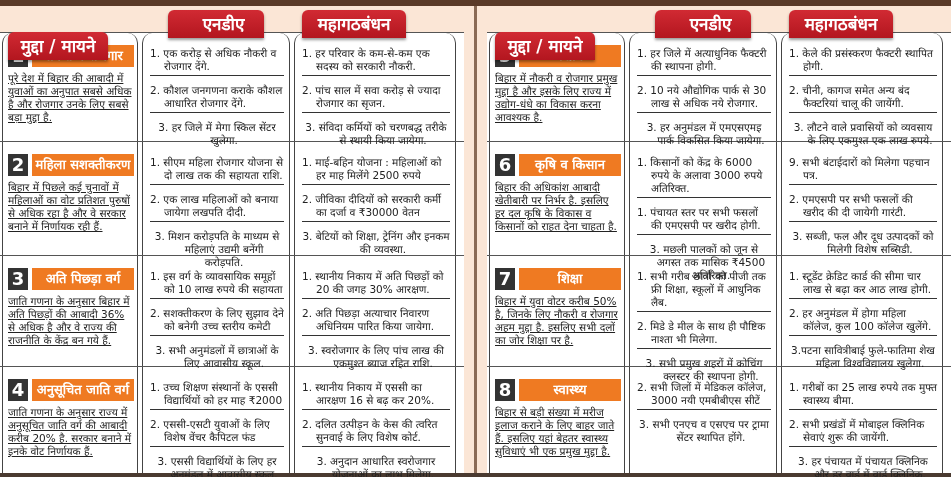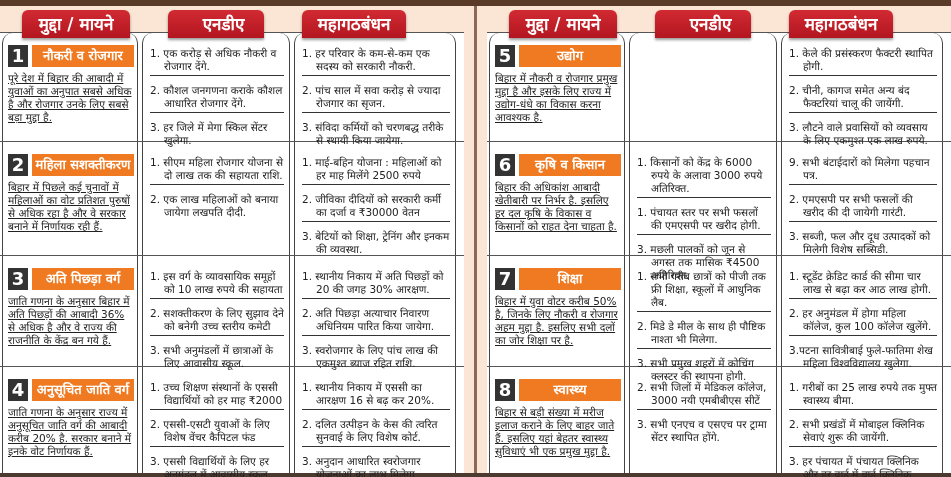--- a/index.html
+++ b/index.html
@@ -22,21 +22,21 @@
   .headers { position: absolute; top: 0; left: 0; width: 100%; height: 30px; }
   .hdr {
     position: absolute; top: 2px; height: 28px;
     background: linear-gradient(#d12a33, #b3161f);
     color: #fff; font-weight: bold; font-size: 17px;
     text-align: center; line-height: 28px;
     border-radius: 6px 6px 0 0;
     box-shadow: 0 2px 3px rgba(0,0,0,0.4);
     z-index: 3;
   }
-  .hdr.c1 { left: 22px; width: 108px; }
+  .hdr.c1 { left: 8px; width: 100px; margin-top: 22px; }
   .hdr.c2 { left: 168px; width: 96px; padding-left: 15px; }
   .hdr.c3 { left: 302px; width: 104px; }
 
   .grid {
     position: absolute; top: 24px; left: 0; width: 100%; height: 441px;
     background: #fff;
     border-top: 1px solid #555;
   }
   .colframe {
     position: absolute; top: 0; bottom: 0;
@@ -72,21 +72,21 @@
 
   .points { position: absolute; top: 8px; }
   .points.c2 { left: 150px; width: 134px; }
   .points.c3 { left: 302px; width: 148px; }
   .pt {
     font-size: 10.5px; line-height: 13px;
     padding: 6px 0 2px 14px; text-indent: -14px;
     border-bottom: 1.5px solid #333;
     margin-bottom: 2px;
   }
-  .pt:last-child { border-bottom: none; }
+  .pt:last-child { border-bottom: none; text-align: center; }
 </style>
 </head>
 <body>
 
 <div class="topbar"></div>
 <div class="center-strip"></div>
 <div class="center-line"></div>
 <div class="bottombar"></div>
 
 <div class="half left">
@@ -122,20 +122,21 @@
         <div class="issue">
           <div class="title-bar">
             <div class="num">2</div>
             <div class="tname">महिला सशक्तीकरण</div>
           </div>
           <div class="desc">बिहार में पिछले कई चुनावों में महिलाओं का वोट प्रतिशत पुरुषों से अधिक रहा है और वे सरकार बनाने में निर्णायक रही हैं.</div>
         </div>
         <div class="points c2">
           <div class="pt">1. सीएम महिला रोजगार योजना से दो लाख तक की सहायता राशि.</div>
           <div class="pt">2. एक लाख महिलाओं को बनाया जायेगा लखपति दीदी.</div>
+          <div class="pt">3. मिशन करोड़पति के माध्यम से महिलाएं उद्यमी बनेंगी करोड़पति.</div>
         </div>
         <div class="points c3">
           <div class="pt">1. माई-बहिन योजना : महिलाओं को हर माह मिलेंगे 2500 रुपये</div>
           <div class="pt">2. जीविका दीदियों को सरकारी कर्मी का दर्जा व ₹30000 वेतन</div>
           <div class="pt">3. बेटियों को शिक्षा, ट्रेनिंग और इनकम की व्यवस्था.</div>
         </div>
       </div>
       <div class="row r2">
         <div class="issue">
           <div class="title-bar">
@@ -187,20 +188,25 @@
       <div class="colframe c2"></div>
       <div class="colframe c3"></div>
       <div class="row r0">
         <div class="issue">
           <div class="title-bar">
             <div class="num">5</div>
             <div class="tname">उद्योग</div>
           </div>
           <div class="desc">बिहार में नौकरी व रोजगार प्रमुख मुद्दा है और इसके लिए राज्य में उद्योग-धंधे का विकास करना आवश्यक है.</div>
         </div>
+        <div class="points c2">
+          <div class="pt">1. हर जिले में अत्याधुनिक फैक्टरी की स्थापना होगी.</div>
+          <div class="pt">2. 10 नये औद्योगिक पार्क से 30 लाख से अधिक नये रोजगार.</div>
+          <div class="pt">3. हर अनुमंडल में एमएसएमइ पार्क विकसित किया जायेगा.</div>
+        </div>
         <div class="points c3">
           <div class="pt">1. केले की प्रसंस्करण फैक्टरी स्थापित होगी.</div>
           <div class="pt">2. चीनी, कागज समेत अन्य बंद फैक्टरियां चालू की जायेंगी.</div>
           <div class="pt">3. लौटने वाले प्रवासियों को व्यवसाय के लिए एकमुश्त एक लाख रुपये.</div>
         </div>
       </div>
       <div class="row r1">
         <div class="issue">
           <div class="title-bar">
             <div class="num">6</div>

